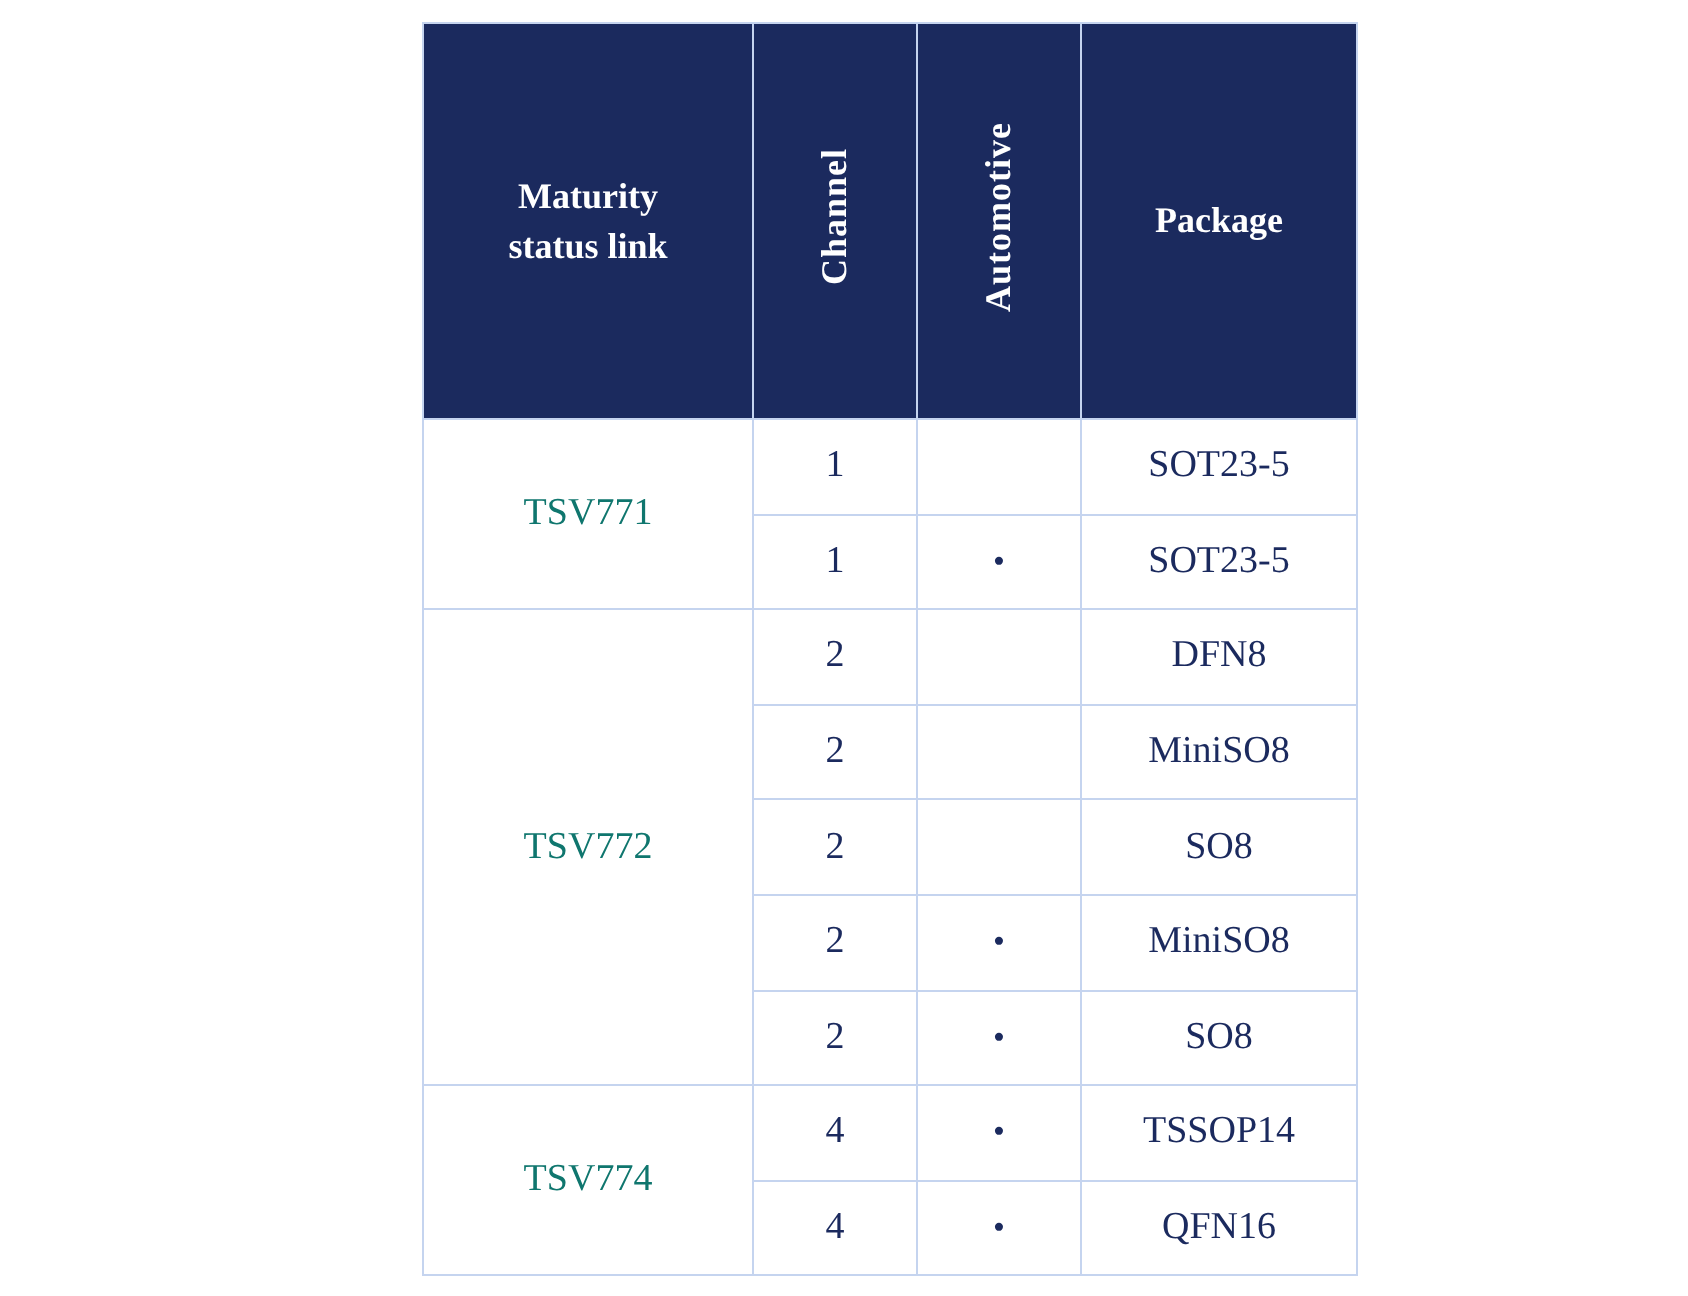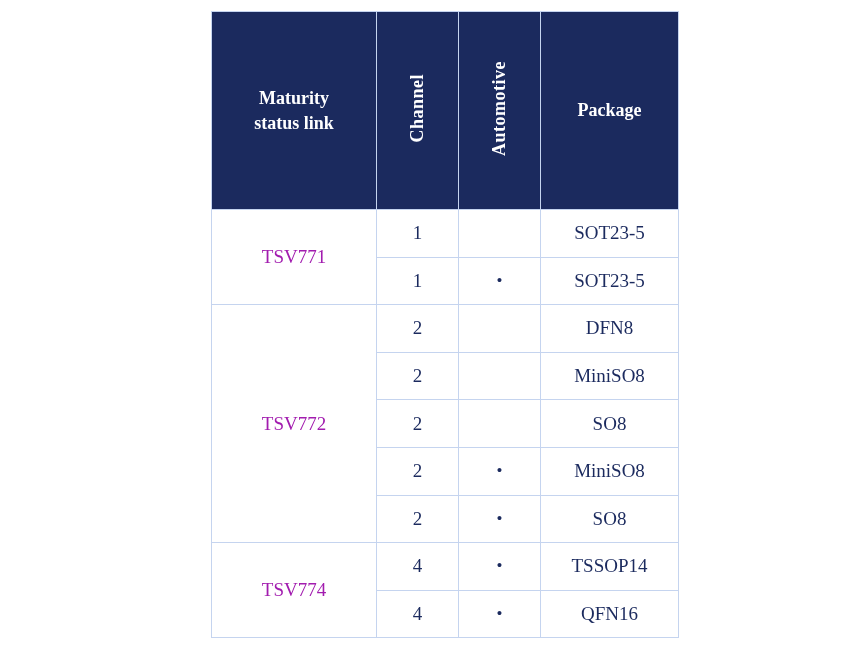--- a/index.html
+++ b/index.html
@@ -67,21 +67,21 @@
     height: 46.6px;
     font-size: 19px;
     color: #1b2a5e;
     background: #ffffff;
   }
 
   td.product-cell {
     font-size: 19px;
   }
   .product-link {
-    color: #a21caf;
+    color: #0f766e;
     text-decoration: none;
     cursor: pointer;
   }
 
   td.automotive-cell {
     font-size: 17px;
     color: #1b2a5e;
   }
 </style>
 </head>

